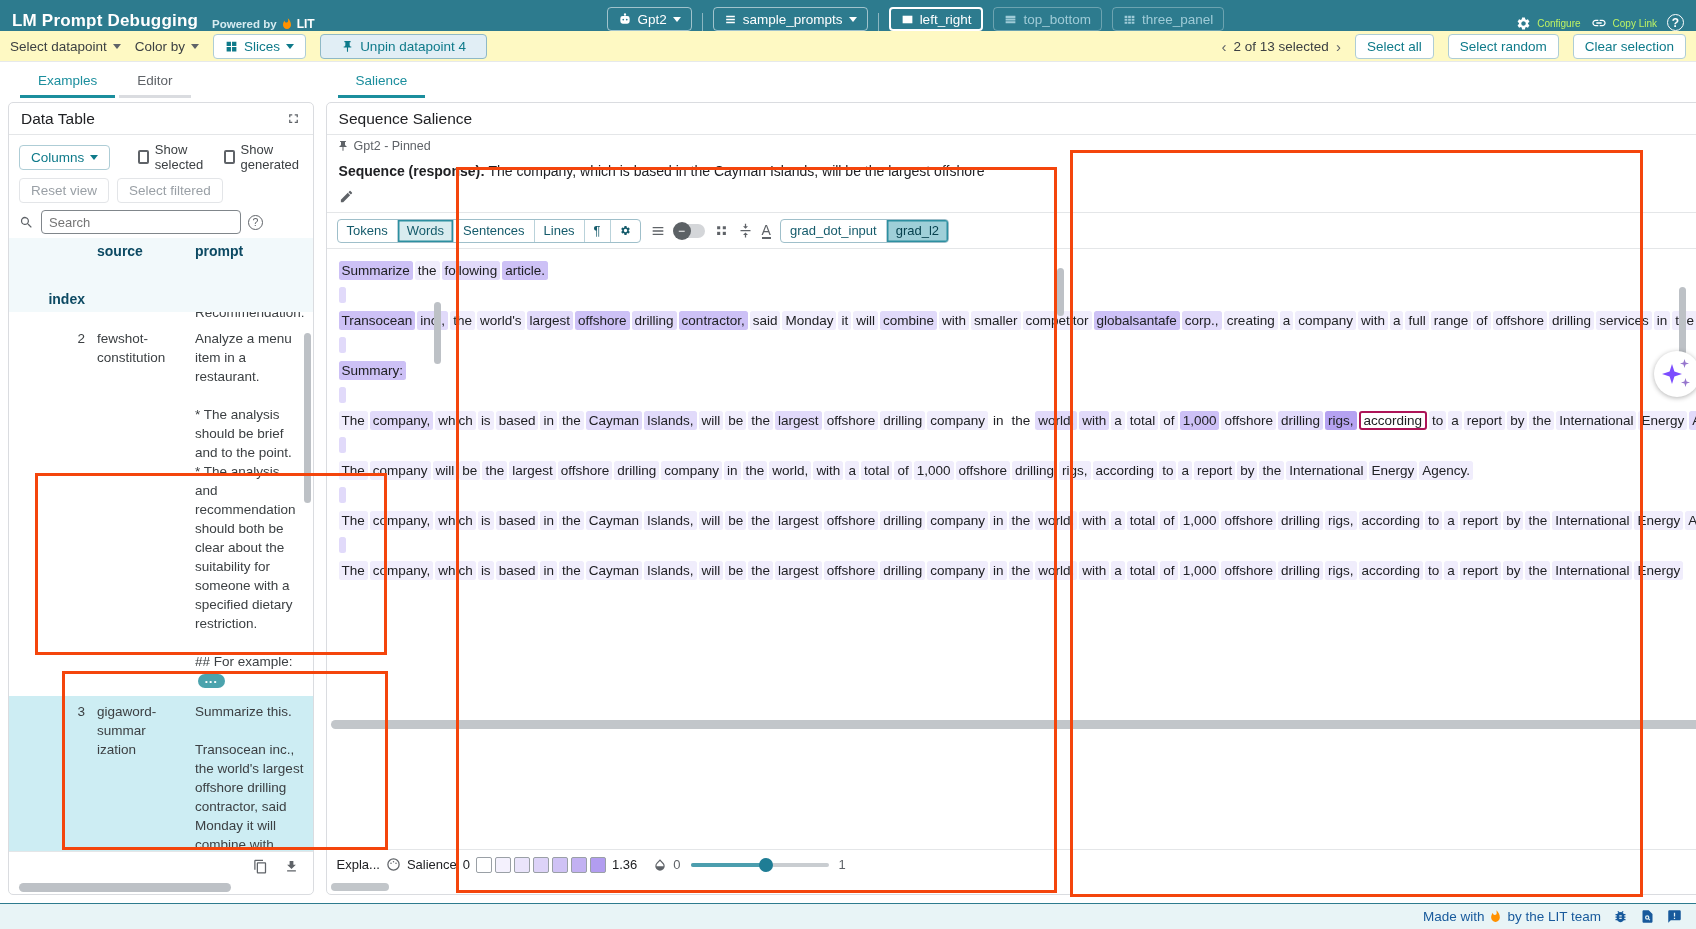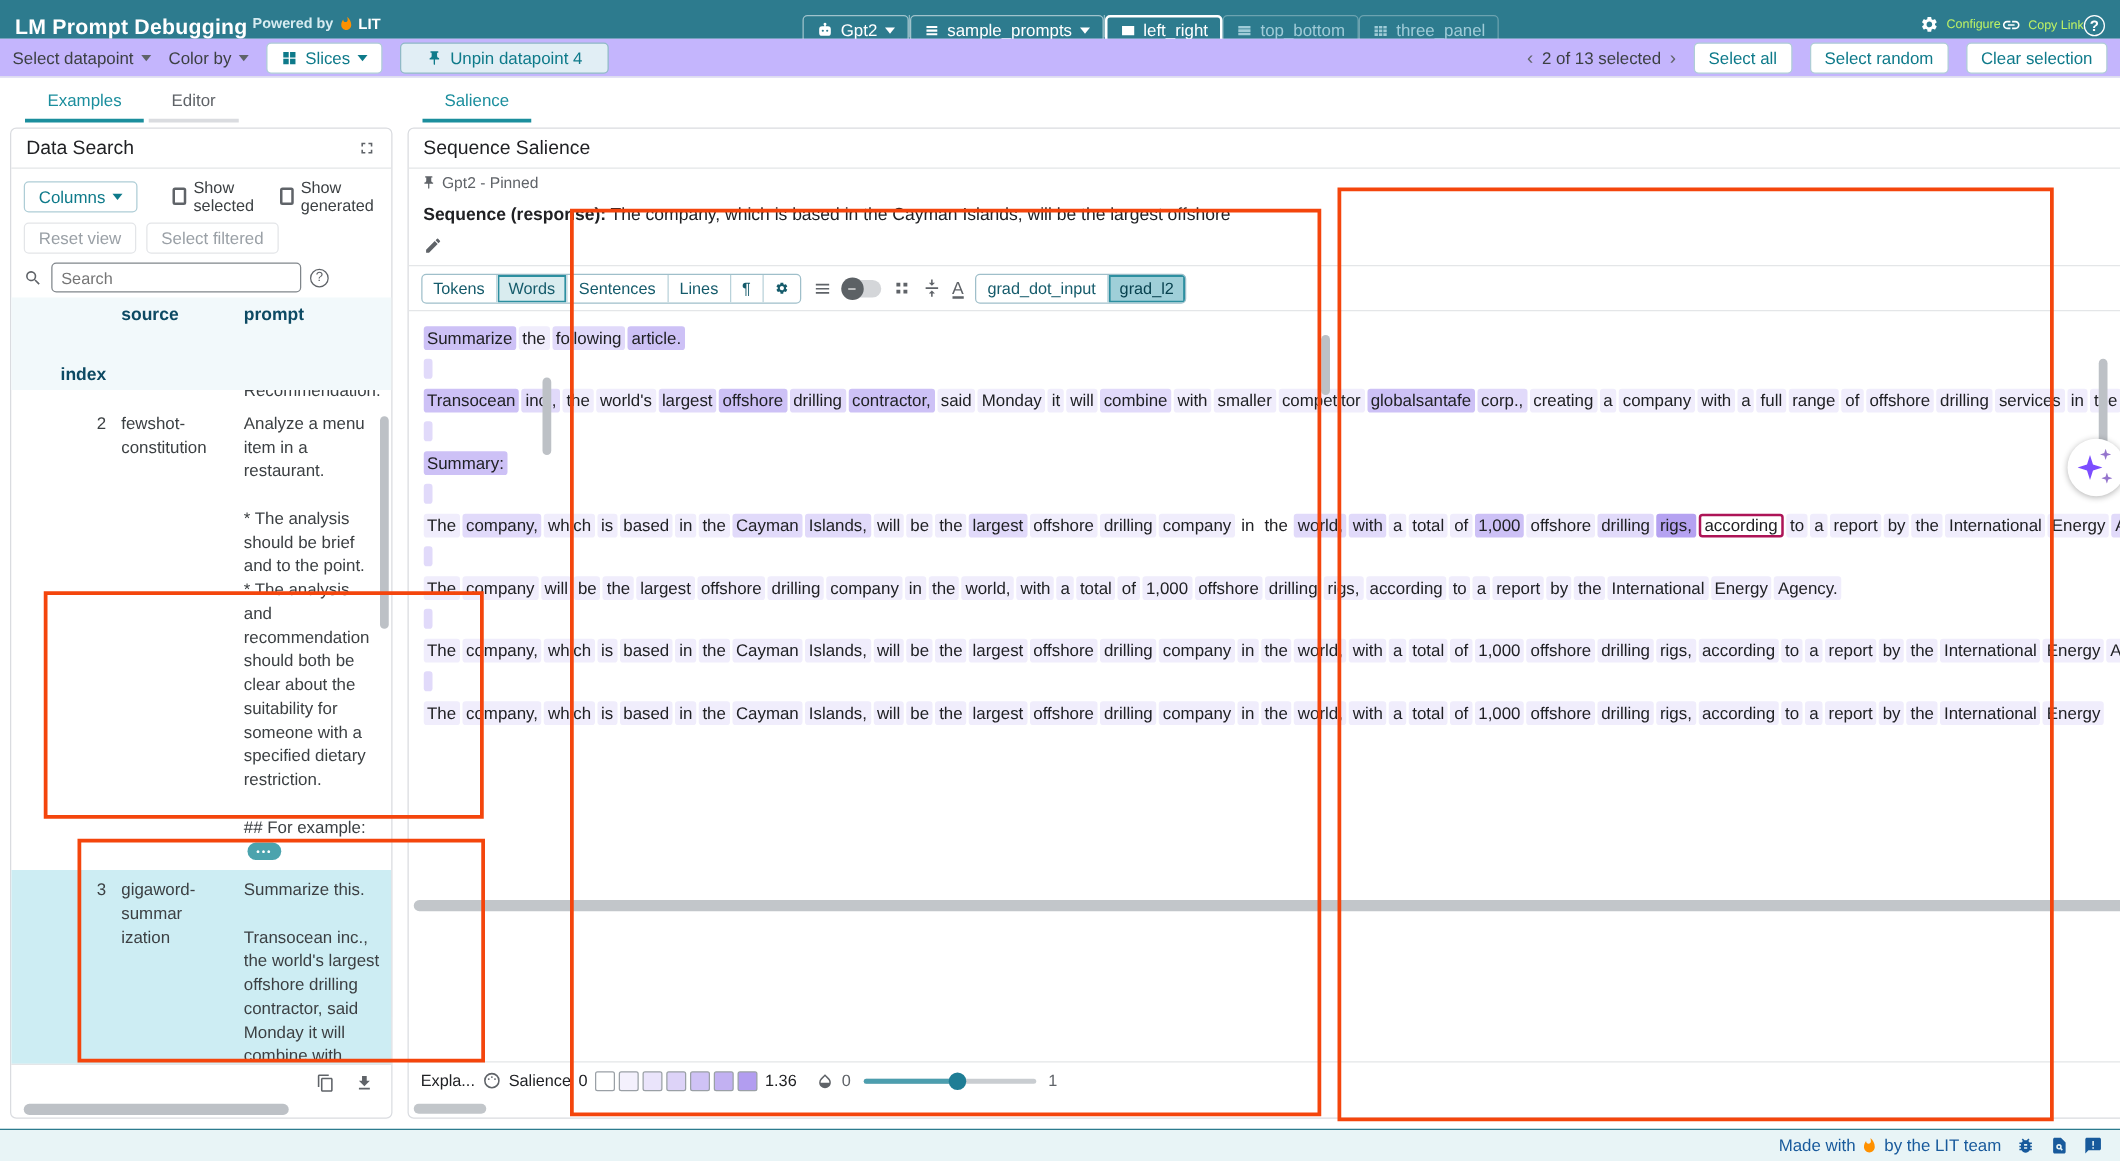--- a/index.html
+++ b/index.html
@@ -1,35 +1,35 @@
 <!DOCTYPE html>
 <html><head>
 <meta charset="utf-8">
 <style>
   * { margin:0; padding:0; box-sizing:border-box; }
   html,body { width:1696px; height:929px; overflow:hidden; font-family:"Liberation Sans", sans-serif; background:#fff; color:#202124; }
   body { position:relative; }
   svg { display:block; }
 
   
-  .topbar { position:absolute; left:0; top:0; right:0; height:31px; background:#2d7b8e; display:flex; align-items:flex-start; padding:12px 12px; }
+  .topbar { position:absolute; left:0; top:0; right:0; height:31px; background:#2d7b8e; display:flex; align-items:flex-end; padding:0 12px; gap:10px; }
   .app-title { font-size:17px; font-weight:bold; color:#fff; letter-spacing:.2px; }
   .powered { display:flex; align-items:center; gap:4px; color:#d7ecf1; font-size:11.5px; margin-left:4px;font-weight:bold; }
   .powered b { color:#fff; font-size:12px; }
   .tb-sp { flex:1; }
   .tb-btn { display:inline-flex; align-items:center; gap:6px; border:1px solid rgba(255,255,255,.55); border-radius:4px; color:#fff; padding:2px 10px; font-size:13.5px; height:24px; cursor:pointer; white-space:nowrap; }
   .tb-divider { width:1px; height:18px; background:rgba(255,255,255,.45); }
   .lay-btn { border-color:rgba(255,255,255,.3); color:#9fcbd7; }
   .lay-btn.on { border:2px solid #fff; color:#fff; }
   .tb-plain { display:inline-flex; align-items:center; gap:6px; color:#bef264; font-size:10px; cursor:pointer; white-space:nowrap; }
   .caret { width:0; height:0; border-left:4px solid transparent; border-right:4px solid transparent; border-top:5px solid currentColor; display:inline-block; }
   .help-circle { width:17px; height:17px; border:1.5px solid #fff; border-radius:50%; color:#fff; font-size:12px; display:flex; align-items:center; justify-content:center; font-weight:bold; }
 
   
-  .toolbar2 { position:absolute; left:0; top:31px; right:0; height:31px; background:#c4b5fd; border-bottom:1px solid #e6e9eb; display:flex; align-items:center; padding:0 10px; gap:14px; font-size:13.5px; color:#3c4043; }
+  .toolbar2 { position:absolute; left:0; top:31px; right:0; height:31px; background:#fef9c3; border-bottom:1px solid #e6e9eb; display:flex; align-items:center; padding:0 10px; gap:14px; font-size:13.5px; color:#3c4043; }
   .t2-dd { display:inline-flex; align-items:center; gap:6px; cursor:pointer; }
   .t2-dd .caret { border-top-color:#5f6368; }
   .btn-outline { display:inline-flex; align-items:center; gap:6px; border:1px solid #aecdd6; border-radius:4px; background:#fff; color:#0e7a8a; font-size:13.5px; height:25px; padding:0 11px; cursor:pointer; white-space:nowrap; }
   .btn-pin-active { background:#e1eef5; border-color:#8fb9c6; }
   .sel-status { display:inline-flex; align-items:center; gap:7px; color:#3c4043; }
   .sel-arrow { color:#5f6368; font-size:15px; cursor:pointer; }
 
   
   .main { position:absolute; left:0; top:62px; right:0; bottom:26px; display:flex; }
   .left-col { width:420px; display:flex; flex-direction:column; padding:4px 6px 0 8px; }
@@ -214,21 +214,21 @@
 
 <div class="main">
 
   <div class="left-col">
     <div class="tabs">
       <span class="tab on">Examples</span>
       <span class="tab">Editor</span>
     </div>
     <div class="card" style="position:relative;">
       <div class="card-title">
-        <span>Data Search</span>
+        <span>Data Table</span>
         <span class="sp"></span>
         <span class="icon-g">
           <svg width="15" height="15" viewBox="0 0 24 24" fill="currentColor">
               <path d="M7 14H5v5h5v-2H7v-3zm-2-4h2V7h3V5H5v5zm12 7h-3v2h5v-5h-2v3zM14 5v2h3v3h2V5h-5z"></path>
             </svg>
         </span>
       </div>
       <div class="dt-controls">
         <div class="dt-row1">
           <span class="btn-outline">

